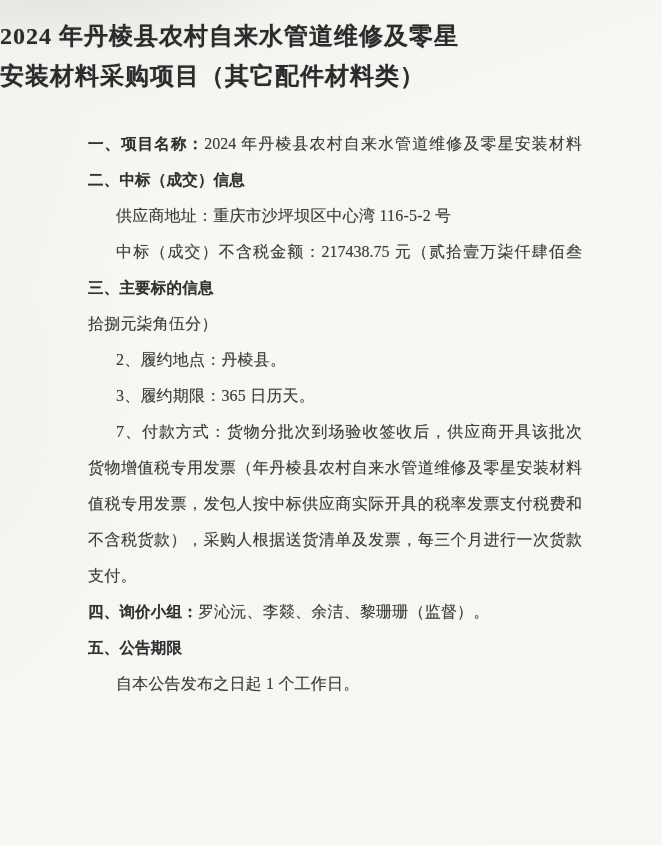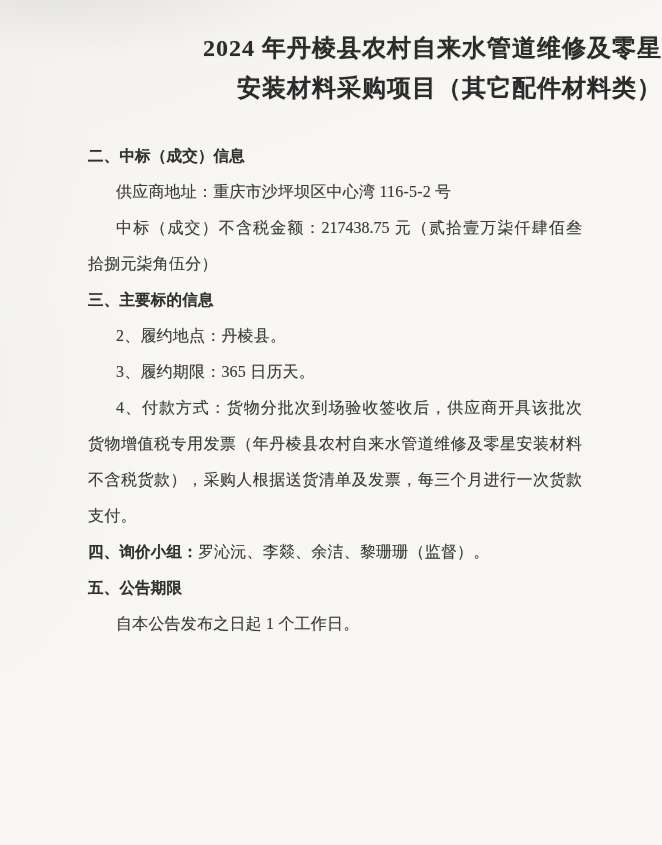--- a/index.html
+++ b/index.html
@@ -13,22 +13,22 @@
     height: 845px;
     overflow: hidden;
     box-sizing: border-box;
     background:
       radial-gradient(ellipse 420px 130px at 10% -3%, rgba(135,135,130,0.16), transparent 62%),
       radial-gradient(ellipse 300px 500px at -8% 45%, rgba(160,160,152,0.07), transparent 70%),
       linear-gradient(160deg, #f2f1ee 0%, #f8f7f4 28%, #f7f6f3 100%);
     font-family: "Liberation Serif", "DejaVu Serif", serif;
   }
   .title-block {
-    padding-top: 28px;
-    text-align: right;
+    padding-top: 16px;
+    text-align: left;
     text-shadow: 0 0 1px rgba(55,55,55,0.45);
   }
   .title-line {
     font-size: 24px;
     font-weight: bold;
     line-height: 40px;
     color: #2b2b2b;
     letter-spacing: 1px;
     white-space: nowrap;
   }
@@ -62,28 +62,30 @@
 </style>
 </head>
 <body>
 
 <div class="page">
   <div class="title-block" id="title-block">
       <div class="title-line">2024 年丹棱县农村自来水管道维修及零星</div>
       <div class="title-line">安装材料采购项目（其它配件材料类）</div>
     </div>
   <div class="body-block" id="body-block">
+      <div class="doc-line justify"><span class="seg bold">一、项目名称：</span><span class="seg">2024 年丹棱县农村自来水管道维修及零星安装材料</span></div>
       <div class="doc-line"><span class="seg bold">二、中标（成交）信息</span></div>
       <div class="doc-line indent"><span class="seg">供应商地址：重庆市沙坪坝区中心湾 116-5-2 号</span></div>
       <div class="doc-line indent justify"><span class="seg">中标（成交）不含税金额：217438.75 元（贰拾壹万柒仟肆佰叁</span></div>
+      <div class="doc-line"><span class="seg bold">三、主要标的信息</span></div>
       <div class="doc-line"><span class="seg">拾捌元柒角伍分）</span></div>
-      <div class="doc-line"><span class="seg bold">三、主要标的信息</span></div>
       <div class="doc-line indent"><span class="seg">2、履约地点：丹棱县。</span></div>
       <div class="doc-line indent"><span class="seg">3、履约期限：365 日历天。</span></div>
-      <div class="doc-line indent justify"><span class="seg">4、付款方式：货物分批次到场验收签收后，供应商开具该批次</span></div>
+      <div class="doc-line indent justify"><span class="seg">7、付款方式：货物分批次到场验收签收后，供应商开具该批次</span></div>
       <div class="doc-line justify"><span class="seg">货物增值税专用发票（年丹棱县农村自来水管道维修及零星安装材料</span></div>
+      <div class="doc-line justify"><span class="seg">值税专用发票，发包人按中标供应商实际开具的税率发票支付税费和</span></div>
       <div class="doc-line justify"><span class="seg">不含税货款），采购人根据送货清单及发票，每三个月进行一次货款</span></div>
       <div class="doc-line"><span class="seg">支付。</span></div>
       <div class="doc-line"><span class="seg bold">四、询价小组：</span><span class="seg">罗沁沅、李燚、余洁、黎珊珊（监督）。</span></div>
       <div class="doc-line"><span class="seg bold">五、公告期限</span></div>
       <div class="doc-line indent"><span class="seg">自本公告发布之日起 1 个工作日。</span></div>
     </div>
 </div>
 
 </body></html>

